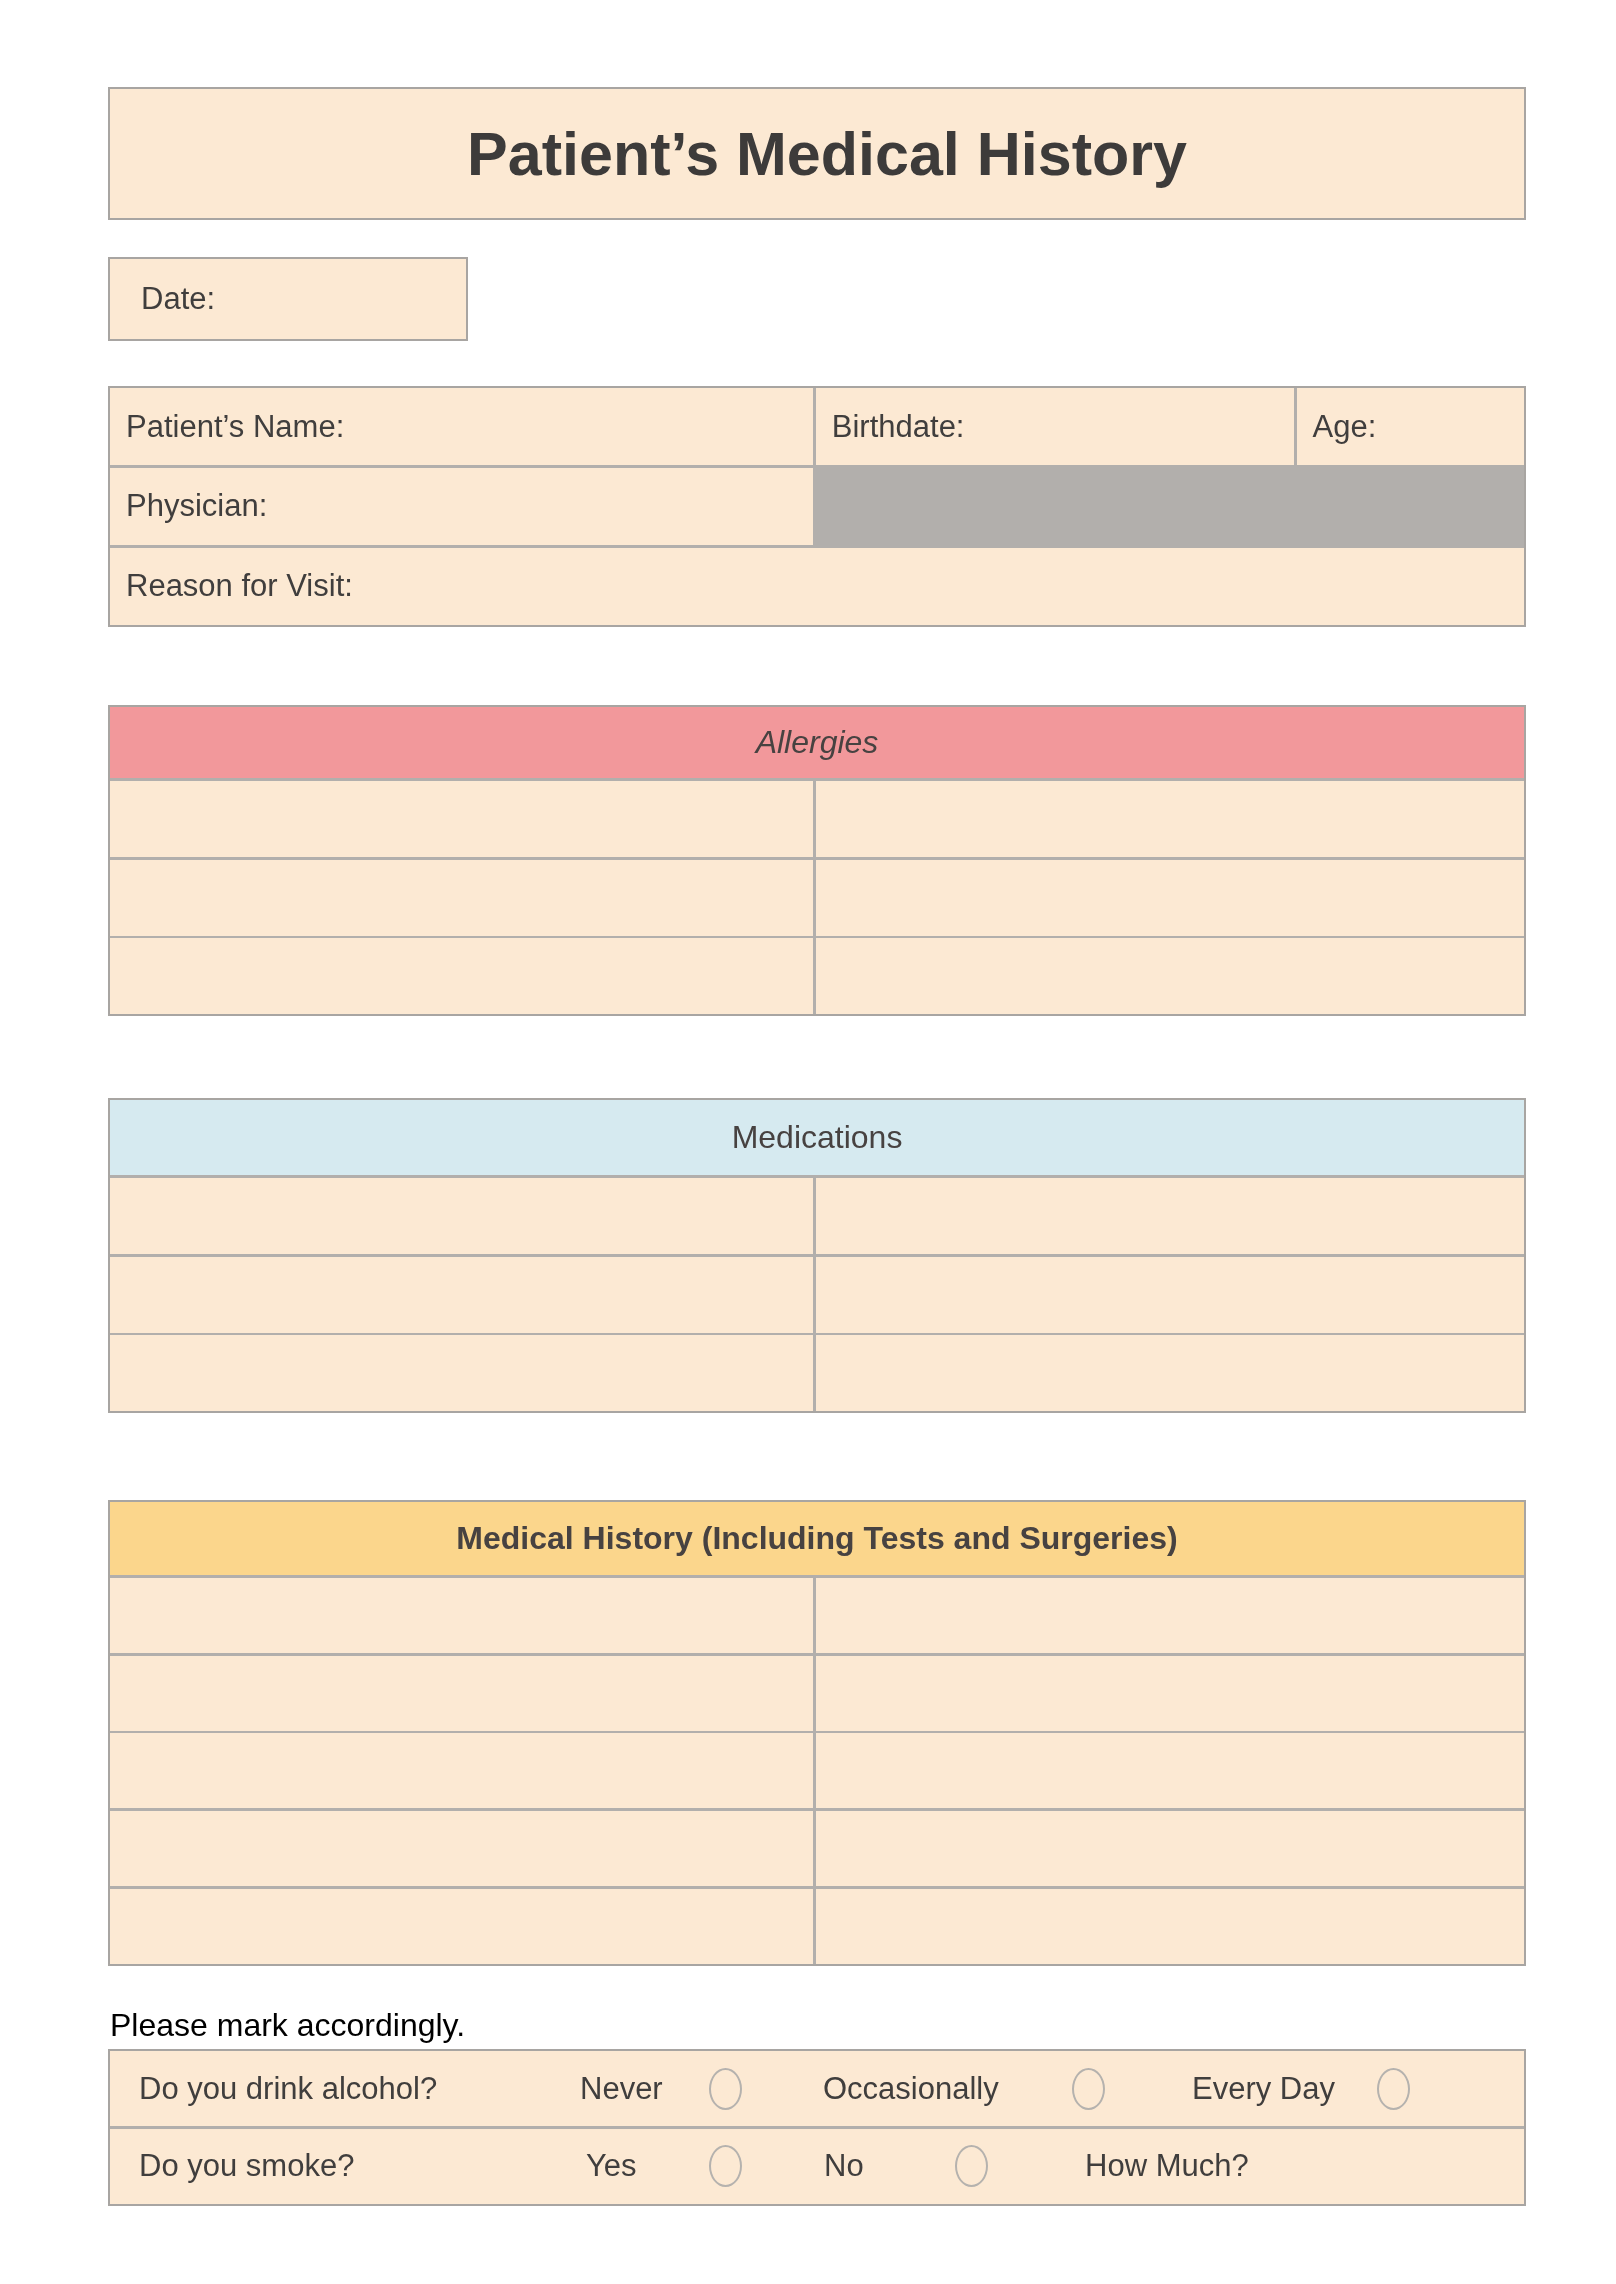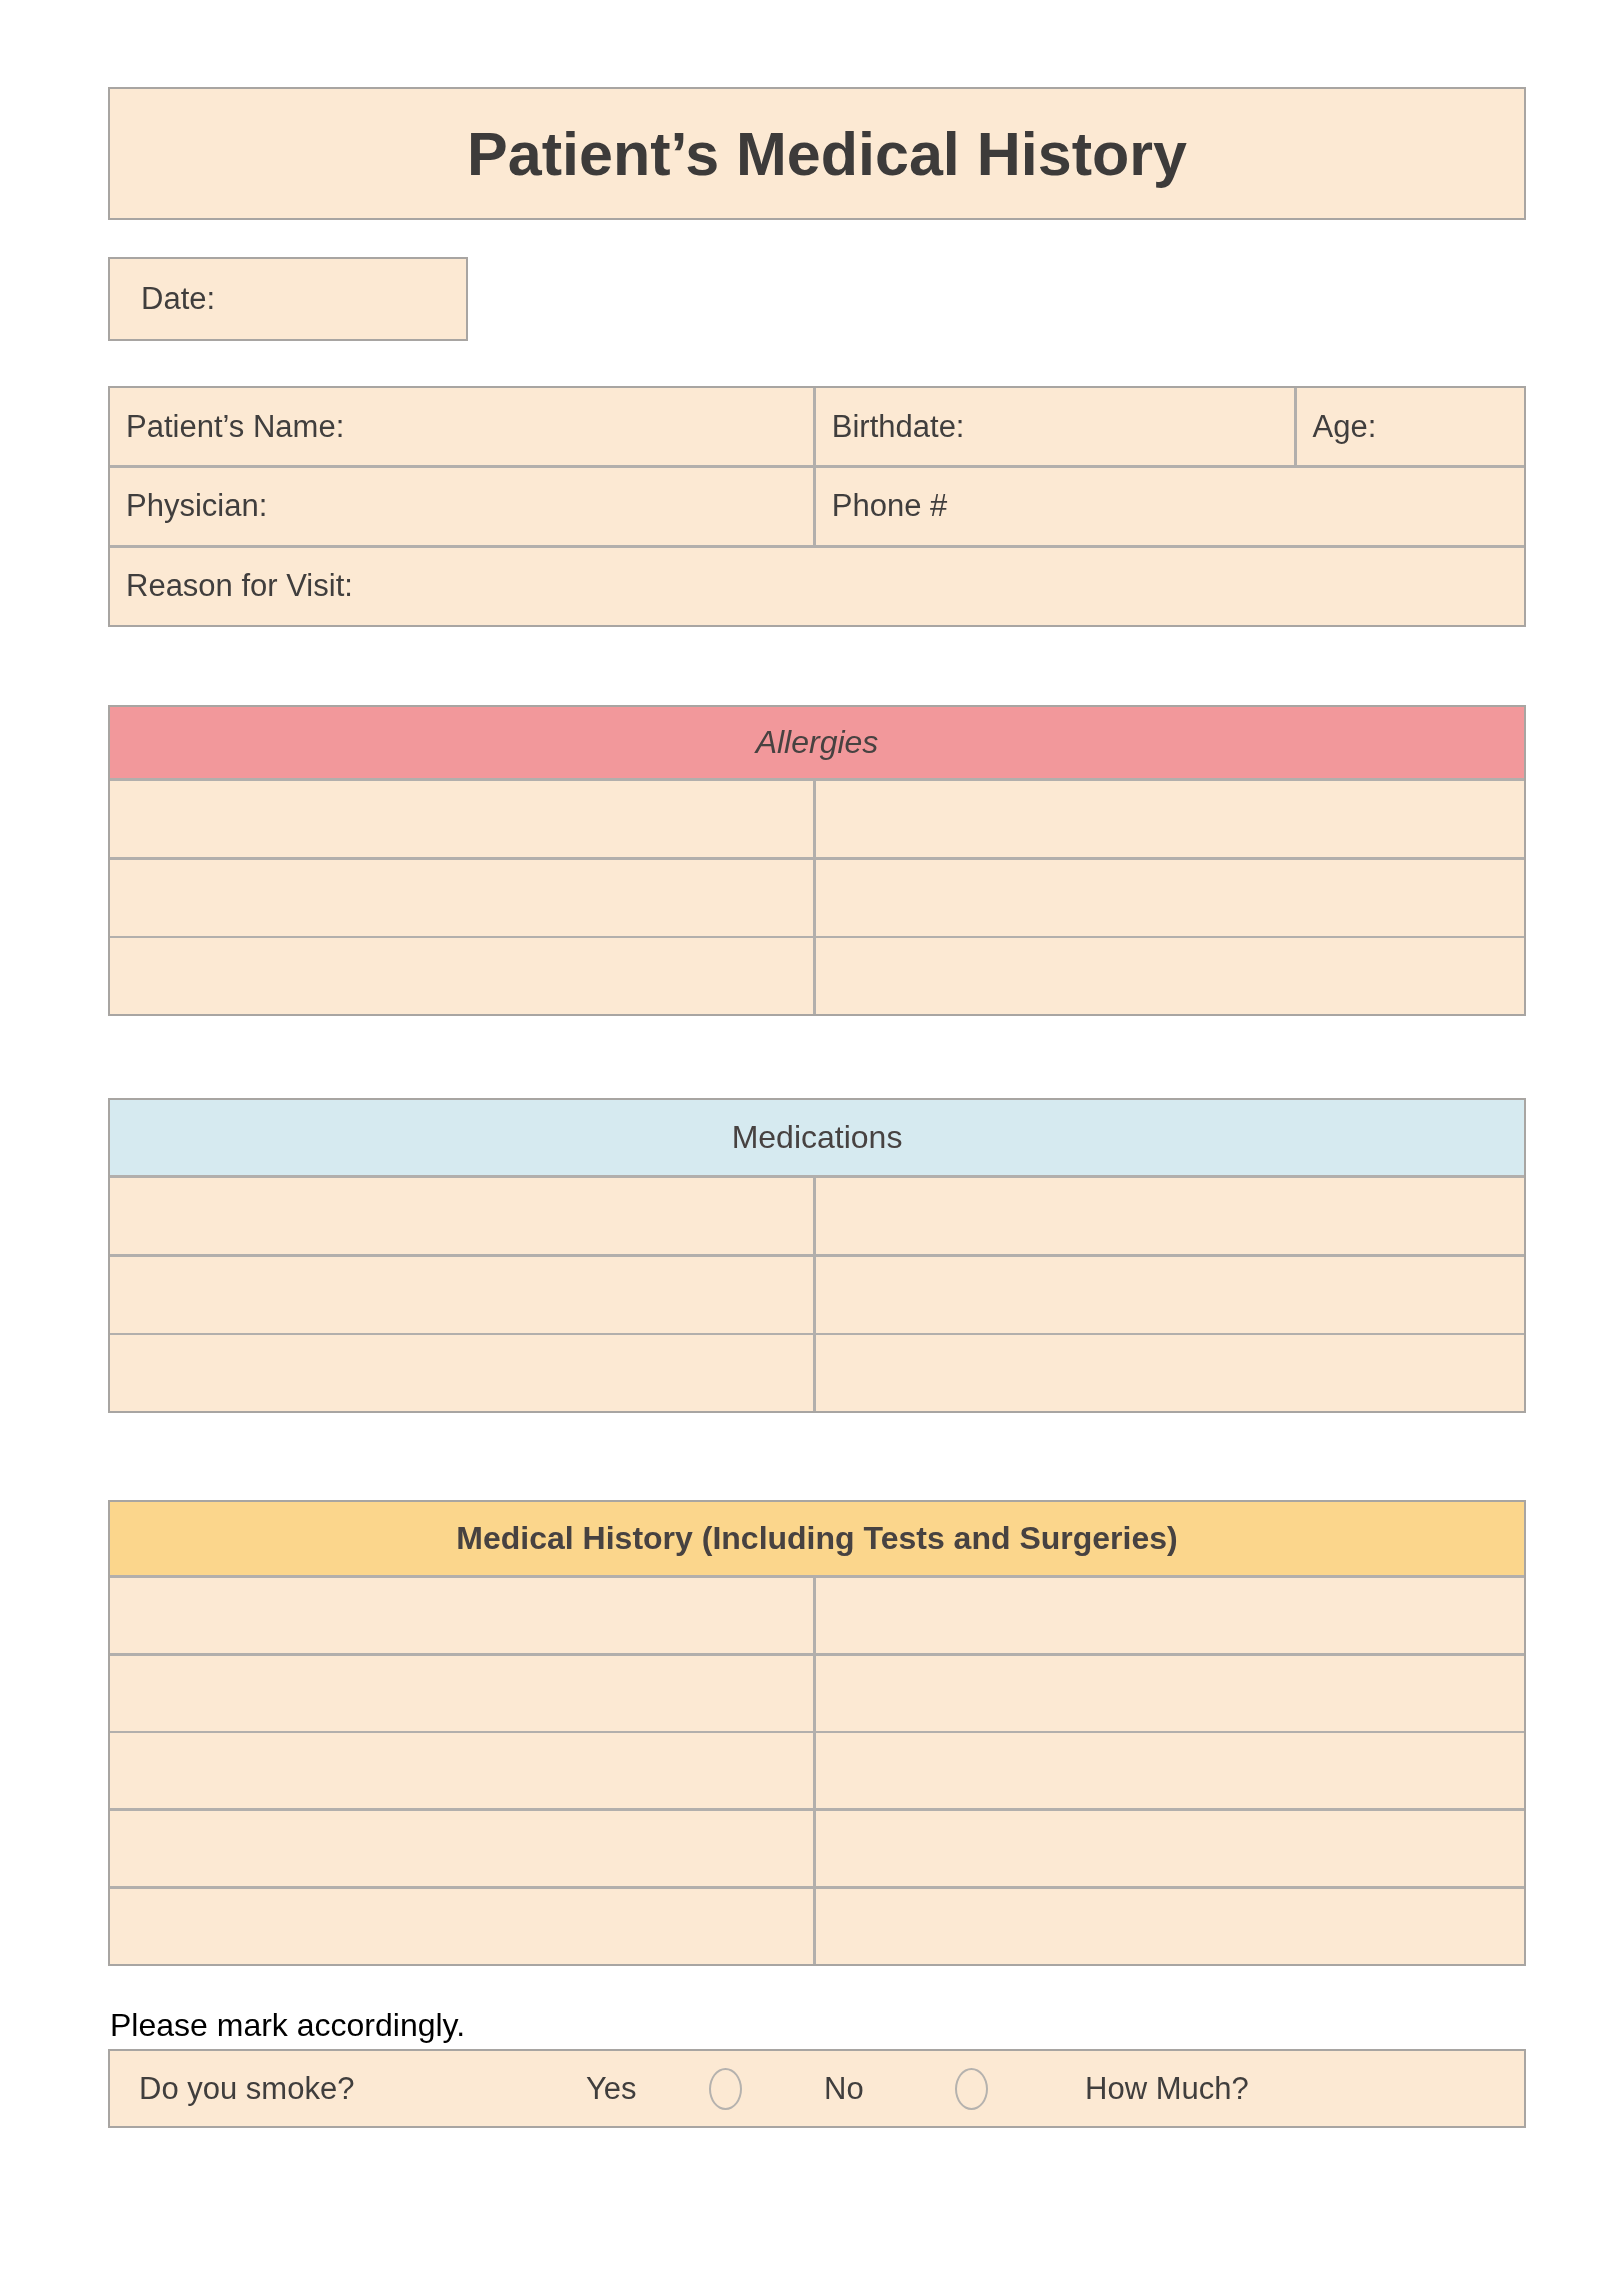--- a/index.html
+++ b/index.html
@@ -97,23 +97,20 @@
         <span>Birthdate:</span>
       </div>
       <div class="cell">
         <span>Age:</span>
       </div>
     </div>
     <div class="trow" style="grid-template-columns: 703px 1fr; height: 77px;">
       <div class="cell">
         <span>Physician:</span>
       </div>
-      <div class="cell">
-        <span>Phone #</span>
-      </div>
     </div>
     <div class="trow" style="grid-template-columns: 1fr; height: 77px;">
       <div class="cell">
         <span>Reason for Visit:</span>
       </div>
     </div>
   </div>
 
   <div class="tbl" style="top: 705px;">
     <div class="trow" style="grid-template-columns: 1fr; height: 71px;">
@@ -179,20 +176,31 @@
     </div>
     <div class="trow" style="grid-template-columns: 703px 1fr; height: 75px;">
       <div class="cell empty"></div>
       <div class="cell empty"></div>
     </div>
   </div>
 
   <div class="instruction">Please mark accordingly.</div>
 
   <div class="tbl" style="top: 2049px;">
+    <div class="trow" style="grid-template-columns: 1fr; height: 75px;">
+      <div class="cell empty">
+        <span class="q-item" style="left: 29px;">Do you drink alcohol?</span>
+        <span class="q-item" style="left: 470px;">Never</span>
+        <span class="radio" style="left: 599px;"></span>
+        <span class="q-item" style="left: 713px;">Occasionally</span>
+        <span class="radio" style="left: 962px;"></span>
+        <span class="q-item" style="left: 1082px;">Every Day</span>
+        <span class="radio" style="left: 1267px;"></span>
+      </div>
+    </div>
     <div class="trow" style="grid-template-columns: 1fr; height: 75px;">
       <div class="cell empty">
         <span class="q-item" style="left: 29px;">Do you smoke?</span>
         <span class="q-item" style="left: 476px;">Yes</span>
         <span class="radio" style="left: 599px;"></span>
         <span class="q-item" style="left: 714px;">No</span>
         <span class="radio" style="left: 845px;"></span>
         <span class="q-item" style="left: 975px;">How Much?</span>
       </div>
     </div>

